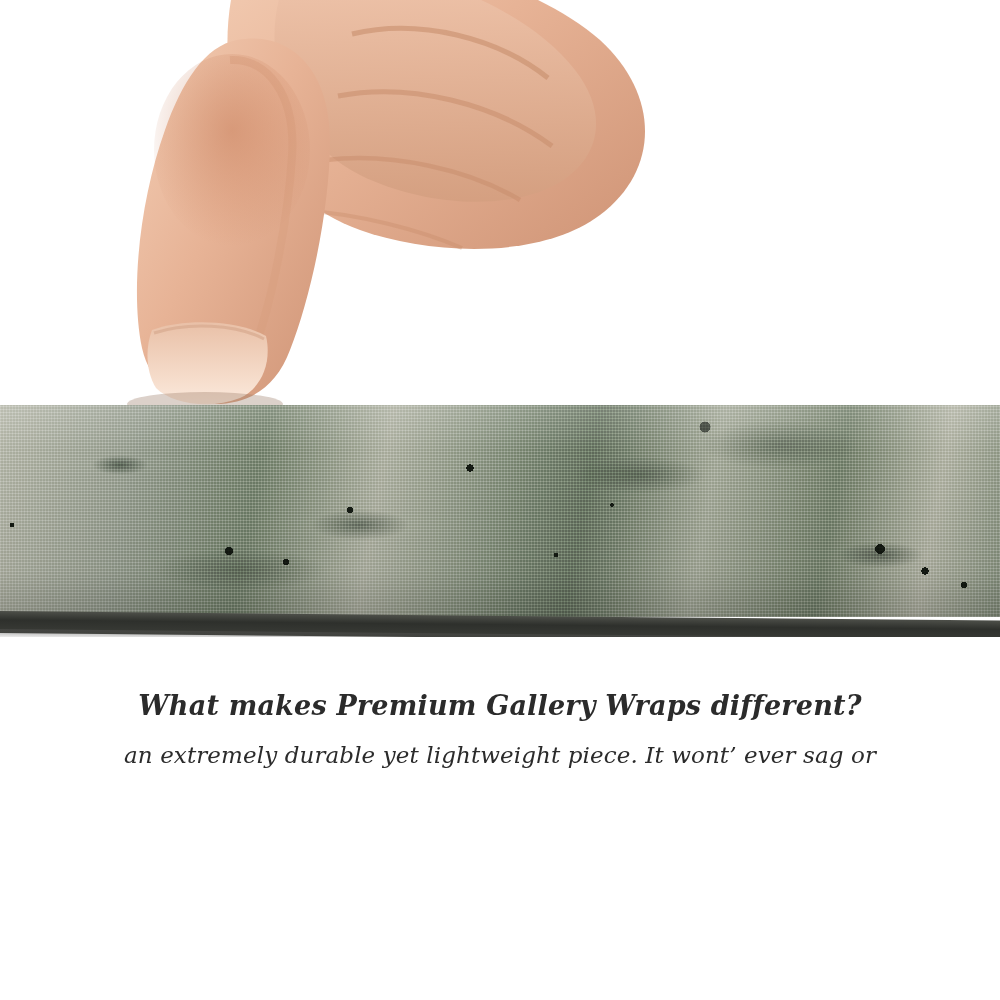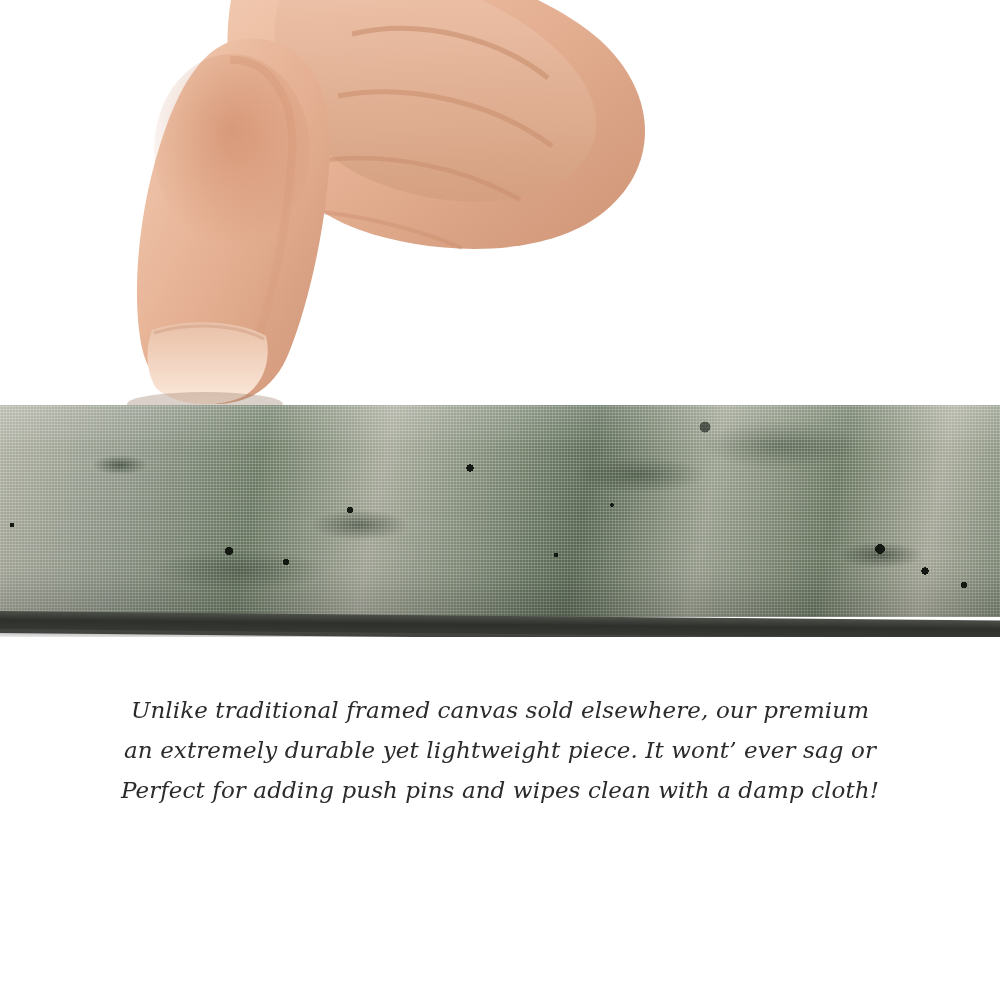--- a/index.html
+++ b/index.html
@@ -190,18 +190,17 @@
   <div class="canvas-strip">
     <div class="strip-face"></div>
     <div class="strip-mottle"></div>
     <div class="strip-weave"></div>
     <div class="strip-highlight"></div>
     <div class="strip-edge-dark"></div>
     <div class="strip-edge-shadow"></div>
   </div>
 
   <div class="caption">
-    <div class="caption-line">Unlike traditional framed canvas sold elsewhere, our premium</div>
+    <div class="caption-heading">What makes Premium Gallery Wraps different?</div>
     <div class="caption-line">an extremely durable yet lightweight piece. It wont’ ever sag or</div>
-    <div class="caption-line">Perfect for adding push pins and wipes clean with a damp cloth!</div>
   </div>
 
 </div>
 
 </body></html>

